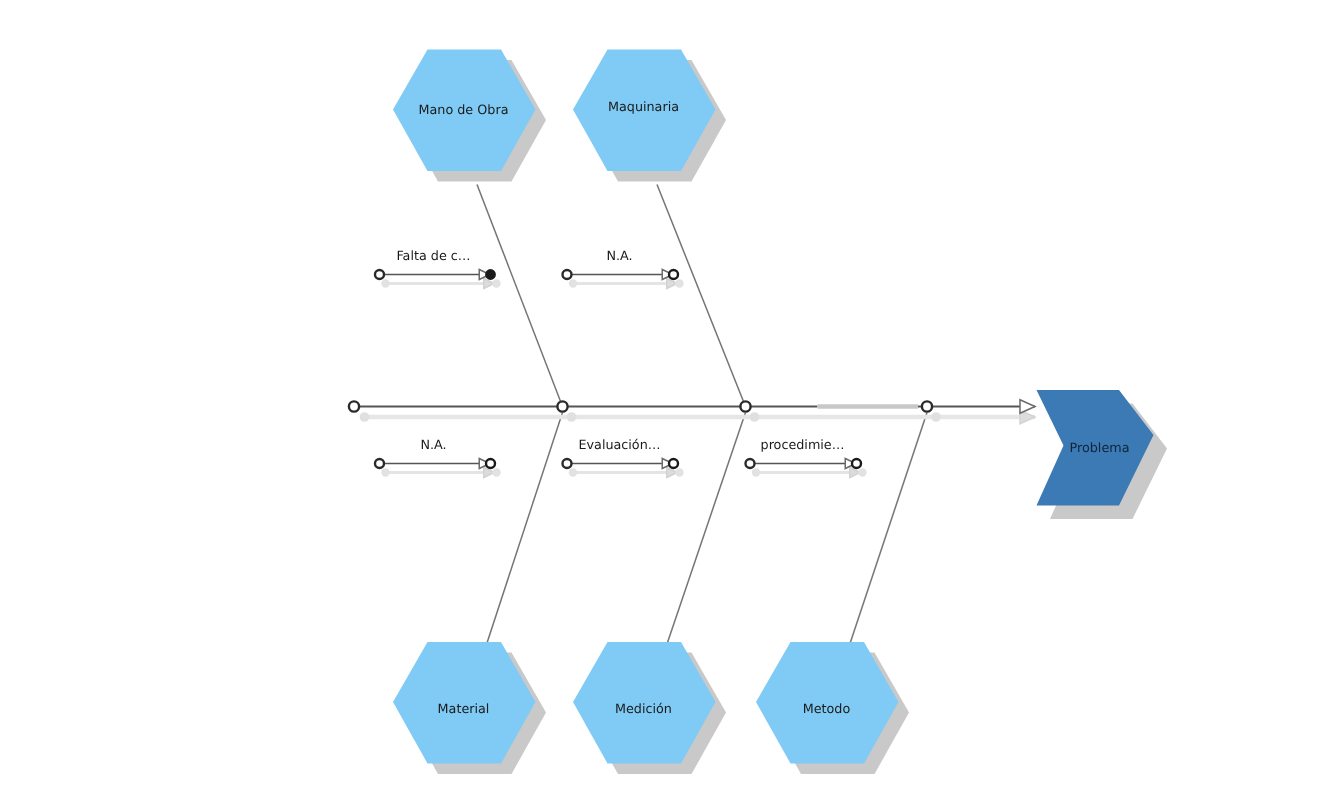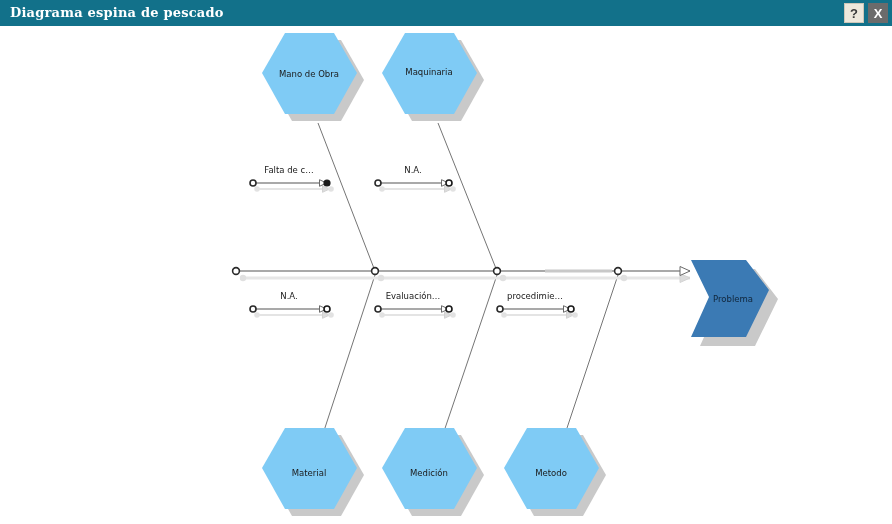--- a/index.html
+++ b/index.html
@@ -104,26 +104,20 @@
     fill: #10253a;
     text-anchor: middle;
     dominant-baseline: middle;
   }
 </style>
 </head>
 <body>
 
 <div id="app">
 
-  <div class="titlebar">
-    <div class="titlebar-title">Diagrama espina de pescado</div>
-    <div class="titlebar-spacer"></div>
-    <div class="titlebar-btn btn-help">?</div>
-    <div class="titlebar-btn btn-close">X</div>
-  </div>
 
   <div class="canvas">
     <svg viewBox="0 0 892 498" xmlns="http://www.w3.org/2000/svg">
       <defs>
 
         <marker id="tri-small" markerWidth="9" markerHeight="9" refX="8.5" refY="4.5" orient="auto" markerUnits="userSpaceOnUse">
           <path d="M1,1.2 L8,4.5 L1,7.8 Z" fill="#ffffff" stroke="#6a6a6a" stroke-width="1"></path>
         </marker>
         <marker id="tri-small-ghost" markerWidth="9" markerHeight="9" refX="8.5" refY="4.5" orient="auto" markerUnits="userSpaceOnUse">
           <path d="M1,1.2 L8,4.5 L1,7.8 Z" fill="#dcdcdc" stroke="#d2d2d2" stroke-width="1"></path>

